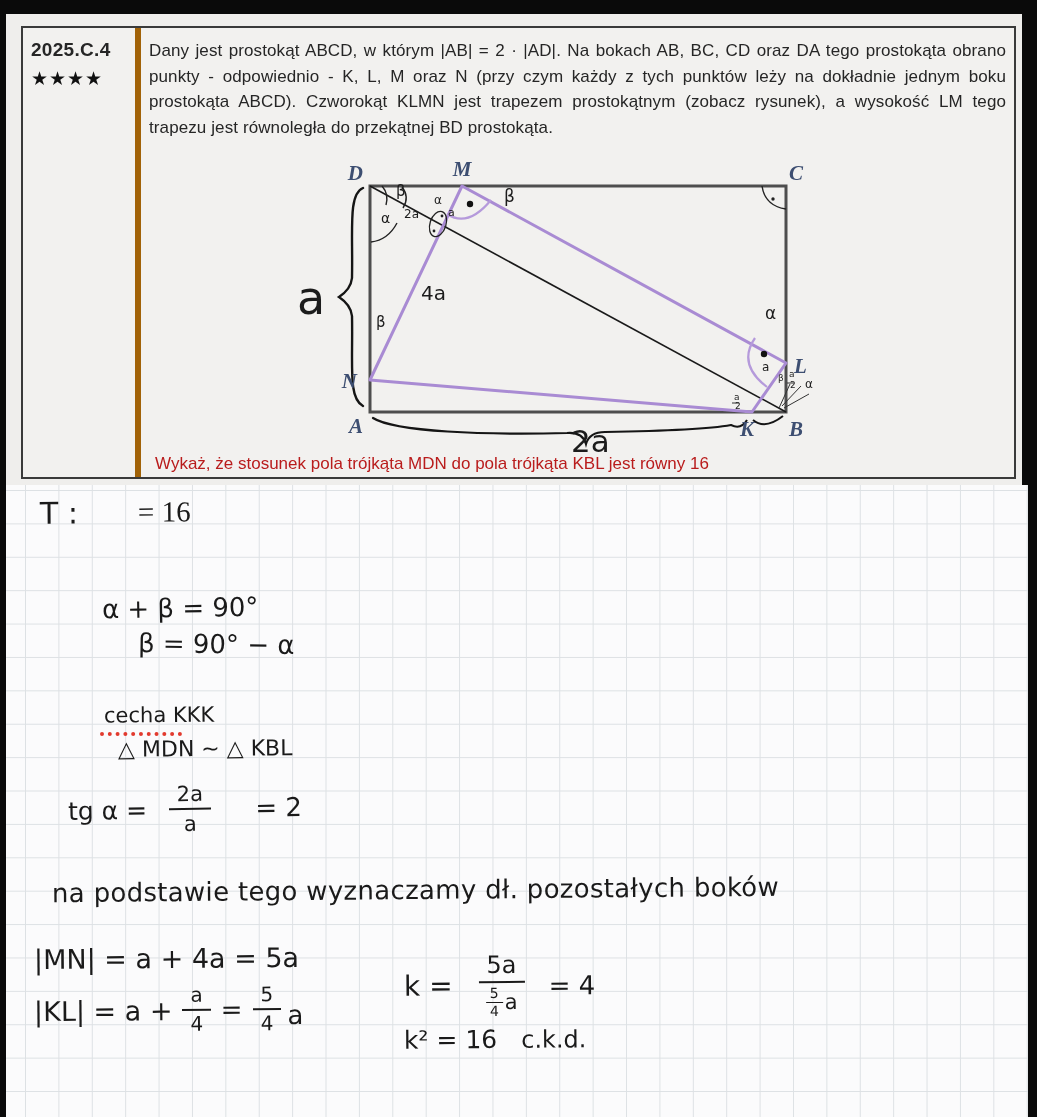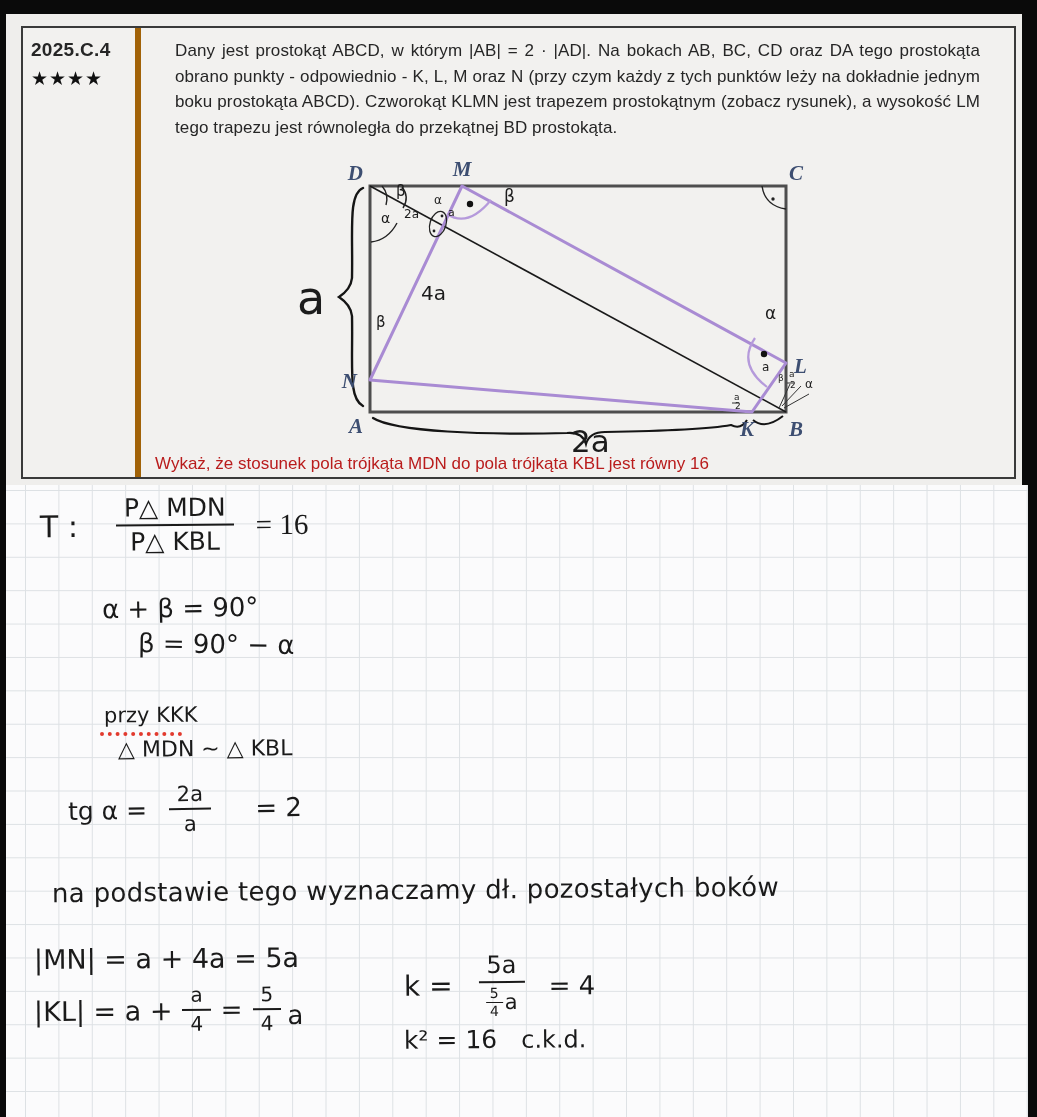--- a/index.html
+++ b/index.html
@@ -17,21 +17,21 @@
     position:absolute;left:15px;top:12px;width:995px;height:453px;
     border:2px solid #3a3a3a;display:flex;background:#f2f1ef;
     box-sizing:border-box;
   }
   .pleft{
     width:118px;border-right:6px solid #a16207;padding:11px 8px;
     box-sizing:border-box;flex:none;
   }
   .pid{font-size:19px;font-weight:bold;color:#262626;letter-spacing:.3px;}
   .pstars{font-size:19px;color:#111;margin-top:6px;letter-spacing:1px;}
-  .pright{flex:1;position:relative;padding:10px 34px;box-sizing:border-box;}
+  .pright{flex:1;position:relative;padding:10px 8px;box-sizing:border-box;}
   .pstatement{
     margin:0;font-size:17px;line-height:1.5;color:#262626;
     text-align:justify;letter-spacing:.1px;
   }
   .ptask{
     position:absolute;left:14px;bottom:3px;font-size:17px;color:#b91c1c;
   }
   
   .fig{position:absolute;left:279px;top:124px;pointer-events:none;}
   .fig .vtx{
@@ -140,32 +140,28 @@
         <text x="449" y="262" class="ann" font-size="9">a</text>
         <text x="450" y="271" class="ann" font-size="9">2</text>
       </g>
   </svg>
 </div>
 
 <div class="paper">
 
   <div class="hw row r3" style="left:34px;top:10px;">
     <span style="font-size:30px;margin-right:38px;">T :</span>
-    <span class="frac" style="font-size:25px;">
-      <span class="fn">P△ MDN</span>
-      <span class="fd">P△ KBL</span>
-    </span>
     <span style="font-size:29px;margin-left:22px;font-family:Liberation Serif, serif;">= 16</span>
   </div>
 
   <div class="hw r1" style="left:96px;top:108px;font-size:26px;">α + β = 90°</div>
 
   <div class="hw r2" style="left:132px;top:144px;font-size:26px;">β = 90° − α</div>
 
-  <div class="hw r3" style="left:98px;top:218px;font-size:21px;">przy  KKK</div>
+  <div class="hw r3" style="left:98px;top:218px;font-size:21px;">cecha  KKK</div>
 
   <div class="reddots" style="left:94px;top:247px;width:82px;"></div>
 
   <div class="hw r3" style="left:112px;top:251px;font-size:22px;">△ MDN  ~  △ KBL</div>
 
   <div class="hw row r1" style="left:62px;top:298px;">
     <span style="font-size:25px;margin-right:22px;">tg α  =</span>
     <span class="frac" style="font-size:21px;">
       <span class="fn">2a</span>
       <span class="fd">a</span>

